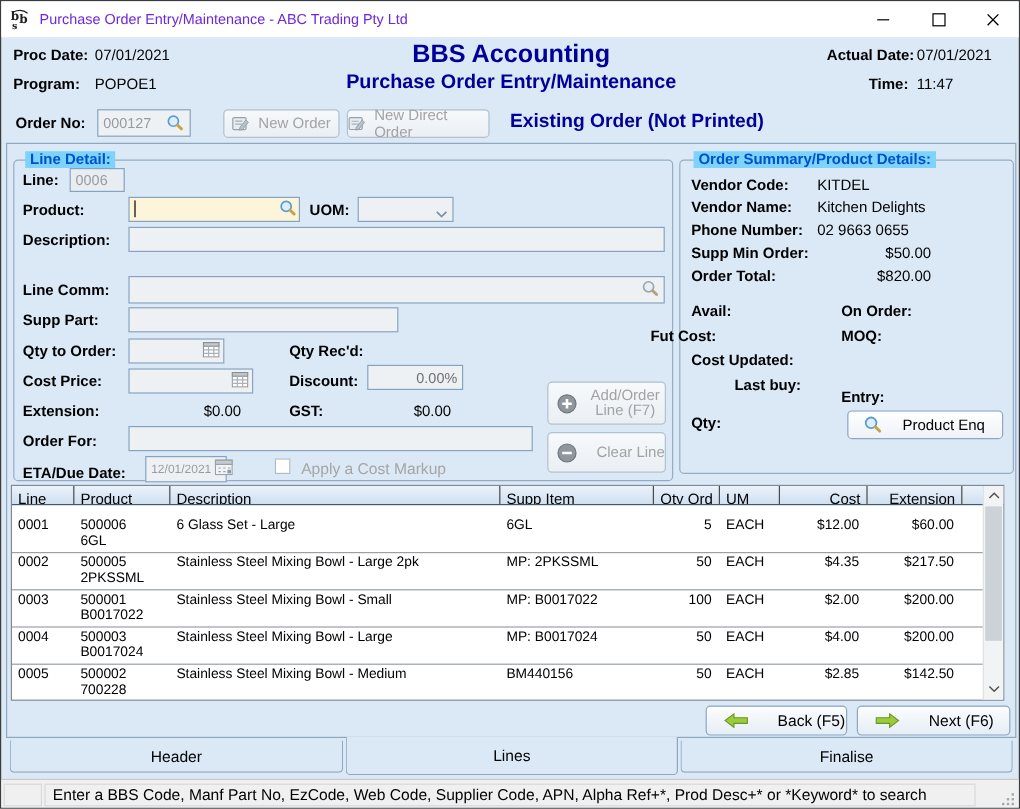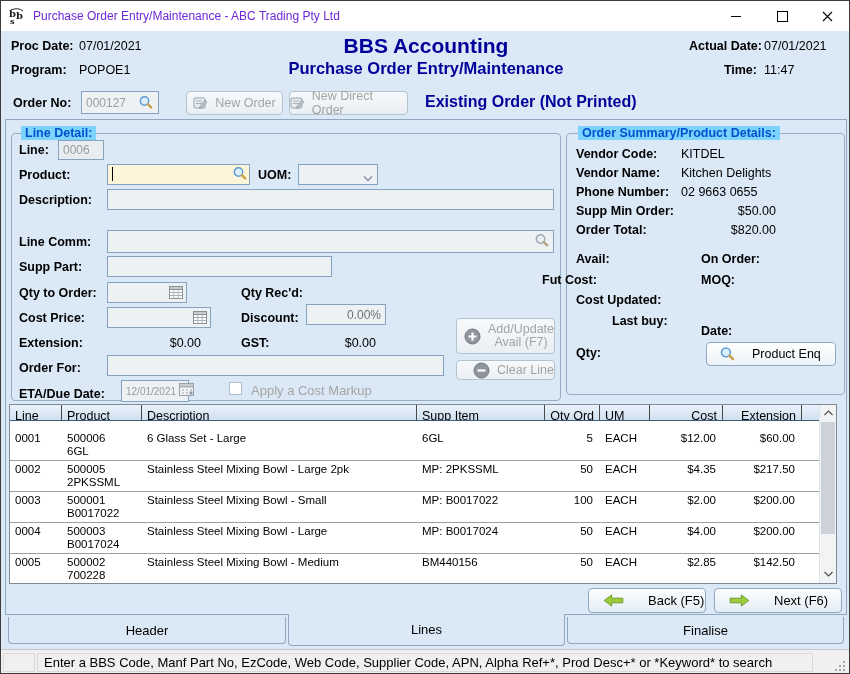--- a/index.html
+++ b/index.html
@@ -222,23 +222,23 @@
       </svg>
   </span>
   <span class="checkbox" style="left:228px;top:381px;"></span>
   <span class="abs" style="left:250px;top:382px;font-size:13px;color:#a5a5a5;white-space:nowrap;">Apply a Cost Markup</span>
 
   <div class="btn disabled" style="left:455px;top:317px;width:99px;height:36px;justify-content:flex-start;padding-left:7px;text-align:center;">
     <svg width="17" height="17" viewBox="0 0 17 17" style="flex:none;">
       <circle cx="8.5" cy="8.5" r="7.5" fill="#8f969c" stroke="#70787f"></circle>
         <path d="M8.5 4.5 V12.5 M4.5 8.5 H12.5" stroke="#fff" stroke-width="2.2"></path>
     </svg>
-    <span style="line-height:13px;">Add/Update Avail (F7)</span>
-  </div>
-  <div class="btn disabled" style="left:455px;top:359px;width:99px;height:20px;justify-content:flex-end;padding-left:7px;">
+    <span style="line-height:13px;">Add/Order Line (F7)</span>
+  </div>
+  <div class="btn disabled" style="left:455px;top:359px;width:99px;height:34px;justify-content:space-between;padding-left:7px;">
     <svg width="17" height="17" viewBox="0 0 17 17" style="flex:none;">
       <circle cx="8.5" cy="8.5" r="7.5" fill="#8f969c" stroke="#70787f"></circle>
         <path d="M4.5 8.5 H12.5" stroke="#fff" stroke-width="2.2"></path>
     </svg>
     <span>Clear Line</span>
   </div>
 
   <div class="grp" style="left:565px;top:132px;width:277px;height:260px;"></div>
   <span class="legend" style="left:577px;top:125px;">Order Summary/Product Details:</span>
 
@@ -252,21 +252,21 @@
   <span class="val" style="left:680px;top:203px;width:95px;text-align:right;">$50.00</span>
   <span class="lbl" style="left:575px;top:222px;">Order Total:</span>
   <span class="val" style="left:680px;top:222px;width:95px;text-align:right;">$820.00</span>
 
   <span class="lbl" style="left:575px;top:251px;">Avail:</span>
   <span class="lbl" style="left:700px;top:251px;">On Order:</span>
   <span class="lbl" style="left:541px;top:272px;">Fut Cost:</span>
   <span class="lbl" style="left:700px;top:272px;">MOQ:</span>
   <span class="lbl" style="left:575px;top:292px;">Cost Updated:</span>
   <span class="lbl" style="left:575px;top:313px;padding-left:36px;">Last buy:</span>
-  <span class="lbl" style="left:700px;top:323px;">Date:</span>
+  <span class="lbl" style="left:700px;top:323px;">Entry:</span>
   <span class="lbl" style="left:575px;top:345px;">Qty:</span>
 
   <div class="btn" style="left:705px;top:341px;width:130px;height:24px;justify-content:flex-start;padding-left:12px;gap:16px;background:linear-gradient(#feffff,#eef3f8);">
     <svg width="17" height="17" viewBox="0 0 16 16" style="flex:none;">
       <circle cx="6.5" cy="6" r="4.2" fill="#ddeefc" stroke="#5b9bd5" stroke-width="1.4"></circle>
         <line x1="9.8" y1="9.2" x2="13.2" y2="12.4" stroke="#caa04a" stroke-width="2.4" stroke-linecap="round"></line>
     </svg>
     <span>Product Enq</span>
   </div>
 

